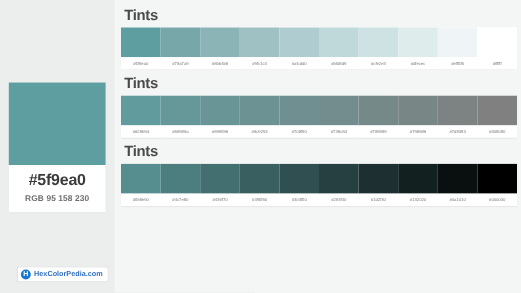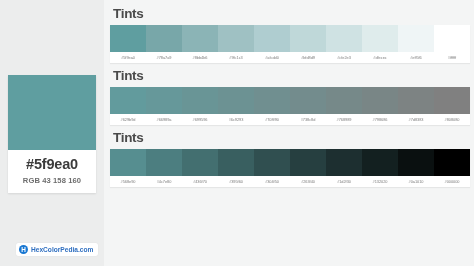--- a/index.html
+++ b/index.html
@@ -122,21 +122,21 @@
 </head>
 <body>
 
 <div class="page">
 
   <div class="left-col">
     <div class="color-card">
       <div class="color-card-swatch" style="background: rgb(95, 158, 160);"></div>
       <div class="color-card-body">
         <div class="color-hex">#5f9ea0</div>
-        <div class="color-rgb">RGB 43 158 160</div>
+        <div class="color-rgb">RGB 95 158 230</div>
       </div>
     </div>
 
     <div class="brand-badge">
       <div class="brand-logo">H</div>
       <div class="brand-text" style="color: rgb(47, 111, 192);">HexColorPedia.com</div>
     </div>
   </div>
 
   <div class="right-col">

